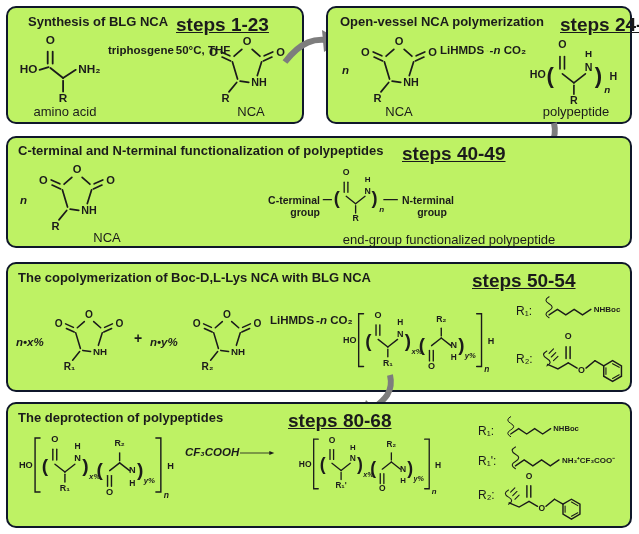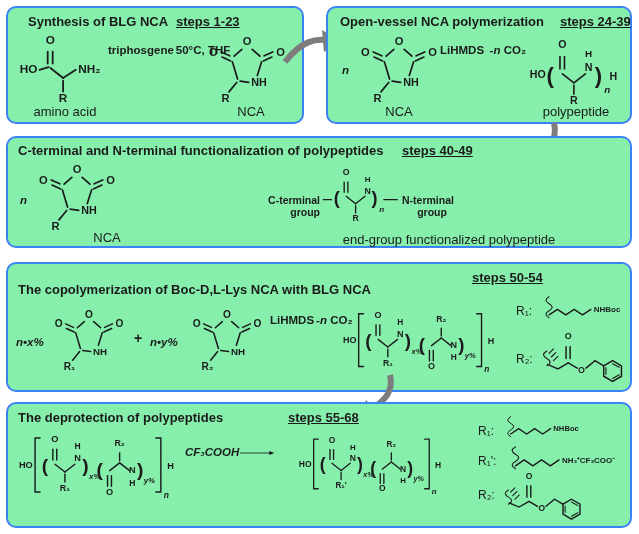--- a/index.html
+++ b/index.html
@@ -1,21 +1,21 @@
 <!DOCTYPE html>
 <html style="--ink: #1b1b1b; --red: #e8000d; --gray: #7d7d7d;"><head>
 <meta charset="utf-8">
 <style>
   :root{ --ink:#1b1b1b; --red:#e8000d; --gray:#7d7d7d; }
   html,body{margin:0;padding:0;background:#ffffff;}
   body{font-family:"Liberation Sans",sans-serif;color:var(--ink);}
   .canvas{position:relative;width:639px;height:534px;background:#ffffff;overflow:hidden;}
-  .panel{position:absolute;border:2px solid #3b82f6;border-radius:10px;background:#86efac;box-sizing:border-box;}
+  .panel{position:absolute;border:2px solid #0f172a;border-radius:10px;background:#bef264;box-sizing:border-box;}
   .title{position:absolute;font-weight:bold;font-size:13px;white-space:nowrap;color:var(--ink);}
-  .steps{position:absolute;font-weight:bold;font-size:13px;white-space:nowrap;text-decoration:underline;color:var(--ink);}
+  .steps{position:absolute;font-weight:bold;font-size:19px;white-space:nowrap;text-decoration:underline;color:var(--ink);}
   .lbl{position:absolute;font-weight:normal;font-size:13px;text-align:center;color:var(--ink);white-space:nowrap;}
   .prefix{position:absolute;font-weight:bold;font-style:italic;font-size:11.5px;color:var(--ink);white-space:nowrap;}
   .plus{position:absolute;font-weight:bold;font-size:14px;color:var(--ink);}
   .rxn{position:absolute;display:flex;flex-direction:row;align-items:center;gap:1px;}
   .rxn .txt{font-weight:bold;font-size:11.5px;line-height:1.2;white-space:nowrap;color:var(--ink);}
   .red{color:var(--red);}
   .it{font-style:italic;}
   .grp{position:absolute;font-weight:bold;font-size:10.5px;line-height:1.15;color:var(--ink);white-space:nowrap;}
   .grp.r{text-align:right;}
   svg.struct{position:absolute;overflow:visible;}
@@ -204,21 +204,21 @@
 
     <div class="grp" style="left:394px;top:56px;width:60px;">
       <div>N-terminal</div>
       <div style="text-align:center;">group</div>
     </div>
 
     <div class="lbl" style="left:296px;width:290px;top:94px;">end-group functionalized polypeptide</div>
   </div>
 
   <div class="panel" style="left:6px;top:262px;width:626px;height:130px;">
-    <div class="title" style="left:10px;top:18px;text-align:center;">The copolymerization of Boc-D,L-Lys NCA with BLG NCA</div>
+    <div class="title" style="left:10px;top:6px;text-align:center;">The copolymerization of Boc-D,L-Lys NCA with BLG NCA</div>
     <div class="steps" style="left:464px;top:6px;">steps 50-54</div>
 
     <div class="prefix" style="left:8px;top:72px;">n•x%</div>
     <svg class="struct" style="left:42px;top:40px;width:78px;" viewBox="0 0 100 88">
       <g>
         <path class="ln" d="M44,22.5 L35,30.5"></path>
           <path class="ln" d="M56,22.5 L65,30.5"></path>
         <path class="ln" d="M30,30 L20,25.5"></path>
           <path class="ln" d="M31,36 L21,31.5"></path>
         <path class="ln" d="M70,30 L80,25.5"></path>
@@ -332,21 +332,21 @@
     </svg>
   </div>
 
   <svg class="garrow" style="left:350px;top:372px;" width="48" height="50" viewBox="0 0 48 50">
     <path d="M40,3 C44,20 34,28 24,36"></path>
     <polygon points="16,28 28,40 10,45"></polygon>
   </svg>
 
   <div class="panel" style="left:6px;top:402px;width:626px;height:126px;">
     <div class="title" style="left:10px;top:6px;">The deprotection of polypeptides</div>
-    <div class="steps" style="left:280px;top:6px;">steps 55-68</div>
+    <div class="steps" style="left:280px;top:6px;">steps 80-68</div>
 
     <svg class="struct" style="left:10px;top:24px;width:172px;" viewBox="0 0 242 100">
       <g>
         <path class="ln" d="M31,14 L24,14 L24,90 L31,90"></path>
         <path class="ln" d="M49,30 L49,45"></path>
           <path class="ln" d="M54.5,30 L54.5,45"></path>
         <path class="ln" d="M52,51 L66,62"></path>
         <path class="ln" d="M66,65 L66,76"></path>
         <path class="ln" d="M66,62 L80,51"></path>
         <path class="ln" d="M126,67 L126,82"></path>

